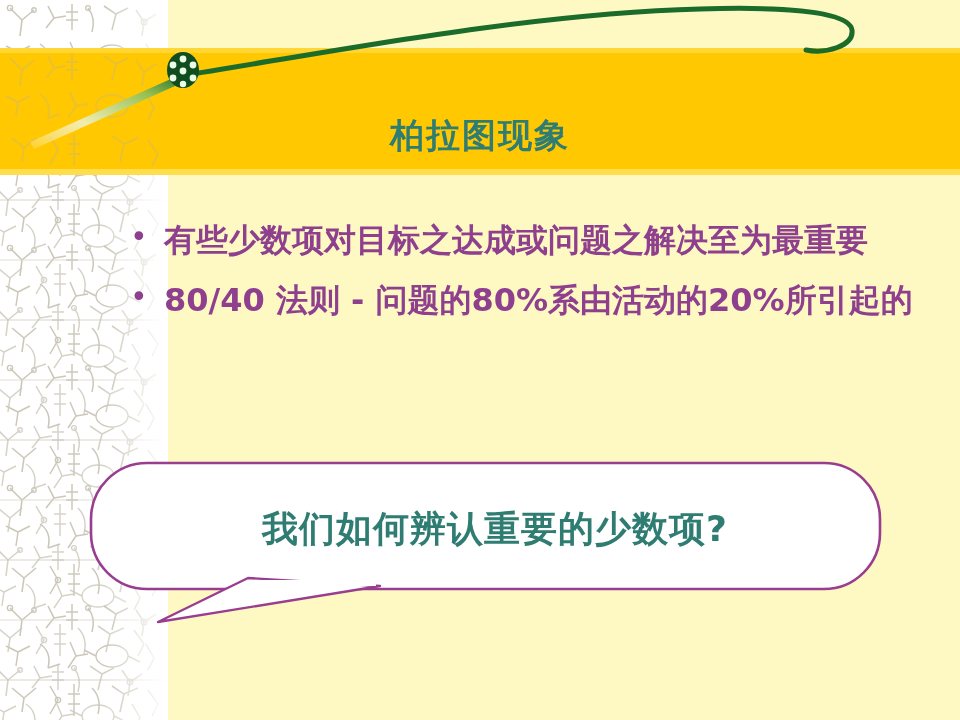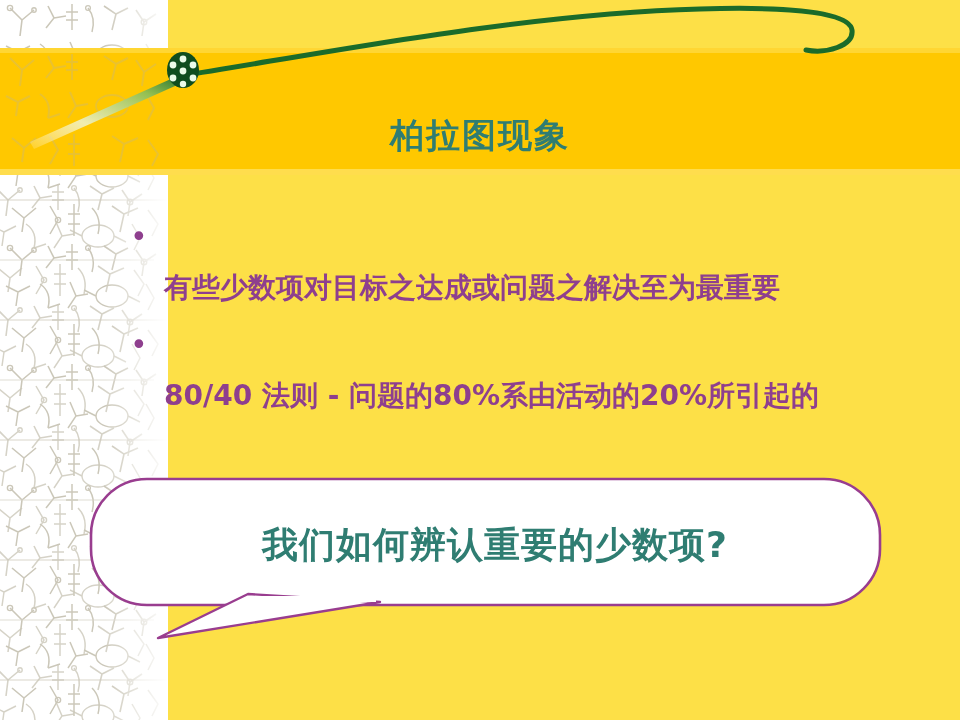--- a/index.html
+++ b/index.html
@@ -4,21 +4,21 @@
 <style>
   html, body {
     margin: 0;
     padding: 0;
     background: #ffffff;
   }
   #slide {
     position: relative;
     width: 960px;
     height: 720px;
-    background: #fde047;
+    background: #fef9c3;
     overflow: hidden;
     font-family: "DejaVu Sans", "Liberation Sans", sans-serif;
   }
 
   
   #texture-band {
     position: absolute;
     left: 0;
     top: 0;
     width: 168px;
@@ -128,32 +128,31 @@
     color: #8e3f8e;
     font-size: 30px;
     line-height: 46px;
     text-align: left;
     padding-left: 8px;
     box-sizing: border-box;
   }
   .bullet-text {
     flex: 1 1 auto;
     color: #8e3f8e;
-    font-size: 28px;
+    font-size: 32px;
     font-weight: bold;
     line-height: 52px;
     letter-spacing: 0px;
-    margin-top: 48px;
   }
 
   
   #bubble-wrap {
     position: absolute;
     left: 80px;
-    top: 466px;
+    top: 450px;
     width: 830px;
     height: 190px;
   }
   #bubble-svg {
     position: absolute;
     left: 0;
     top: 0;
   }
   #bubble-text {
     position: absolute;

